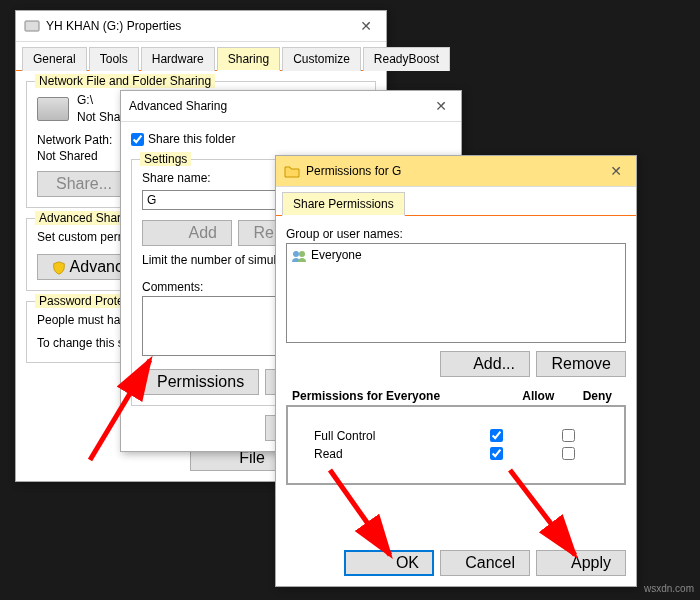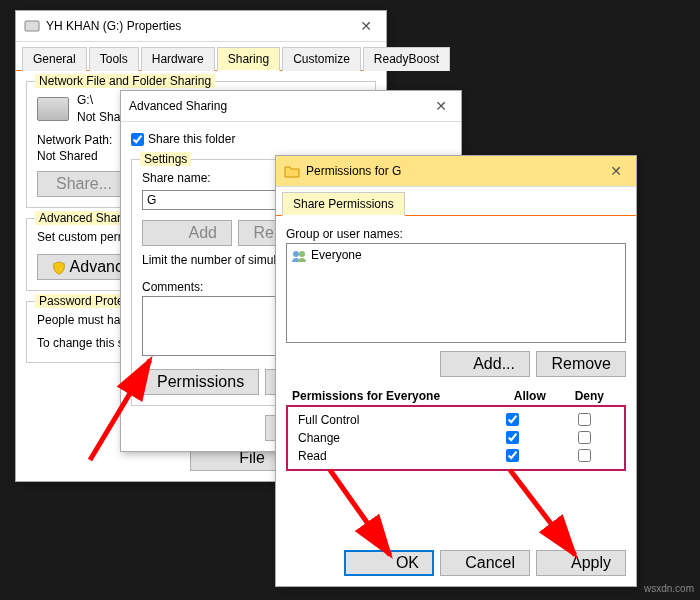--- a/index.html
+++ b/index.html
@@ -20,23 +20,23 @@
 .btn.disabled{color:#888}
 .drive-icon{width:30px;height:22px;background:linear-gradient(#ddd,#bbb);border:1px solid #888;border-radius:2px}
 .checkbox{display:inline-flex;align-items:center;gap:4px}
 .checkbox input{margin:0}
 input[type=text]{width:100%;padding:2px 4px;border:1px solid #888;font-size:12px;box-sizing:border-box}
 textarea{width:100%;height:60px;resize:none;border:1px solid #888;font-size:12px;box-sizing:border-box}
 .listbox{border:1px solid #888;background:#fff;height:90px;padding:4px;overflow:auto}
 .perm-table{width:100%;border-collapse:collapse}
 .perm-table th{text-align:left;font-weight:700;padding:2px 6px}
 .perm-table td{padding:2px 6px}
-.perm-table .hdr{text-align:left}
+.perm-table .hdr{text-align:center}
 .perm-table input[type=checkbox]{margin:0 auto;display:block}
-.red-box{border:2px solid #be185d;padding:4px}
+.red-box{border:2px solid #a3a3a3;padding:20px}
 .arrow{position:absolute;pointer-events:none}
 .watermark{position:absolute;right:6px;bottom:6px;color:#888;font-size:10px}
 .shield{width:14px;height:14px;display:inline-block;vertical-align:middle}
 .btn-row{display:flex;gap:6px;justify-content:flex-end;margin-top:6px}
 .small{font-size:12px;line-height:1.4}
 .users-icon{width:16px;height:12px;display:inline-block;vertical-align:middle;margin-right:4px}
 </style>
 </head>
 <body>
 
@@ -164,29 +164,20 @@
       </table>
     <div class="red-box">
       <table class="perm-table">
         <tbody>
             <tr>
               <td>Full Control</td>
               <td style="width:60px">
                 <input type="checkbox" checked="" style="">
               </td>
               <td style="width:60px">
-                <input type="checkbox" style="">
-              </td>
-            </tr>
-        <tr>
-              <td>Change</td>
-              <td>
-                <input type="checkbox" checked="" style="">
-              </td>
-              <td>
                 <input type="checkbox" style="">
               </td>
             </tr>
         <tr>
               <td>Read</td>
               <td>
                 <input type="checkbox" checked="" style="">
               </td>
               <td>
                 <input type="checkbox" style="">

